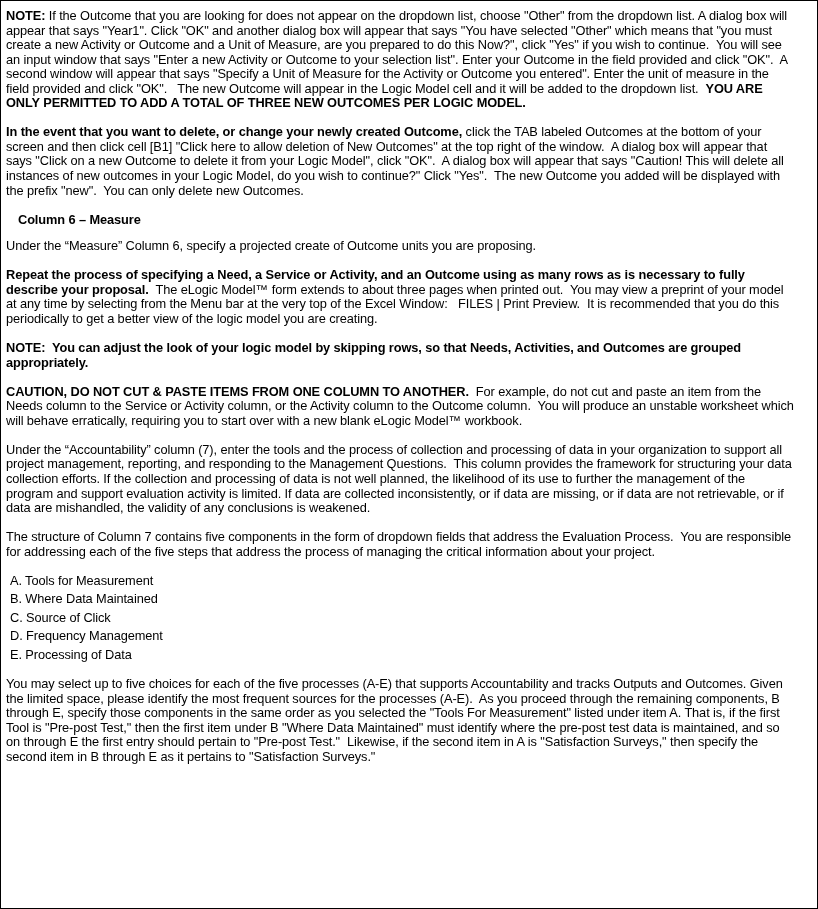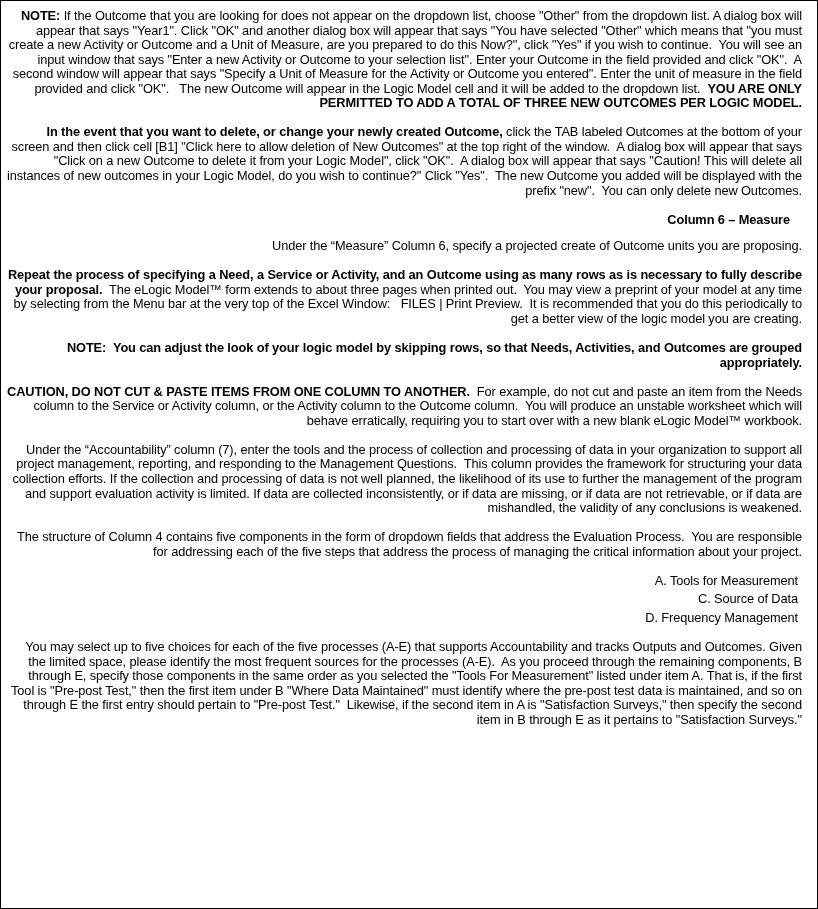--- a/index.html
+++ b/index.html
@@ -12,23 +12,22 @@
       width: 818px;
       height: 909px;
       box-sizing: border-box;
       border: 1px solid #000000;
       background: #ffffff;
       color: #000000;
       font-family: "Liberation Sans", sans-serif;
       font-size: 12.8px;
       line-height: 14.55px;
       letter-spacing: -0.1px;
-      padding: 8px 15px 0 5px;
+      padding: 8px 22px 0 5px;
       overflow: hidden;
-      text-align: right;
     }
     .para {
       margin: 0 0 14.55px 0;
       white-space: pre-wrap;
       word-wrap: break-word;
     }
     .heading {
       margin: 12px;
       font-weight: bold;
       white-space: pre-wrap;
@@ -56,23 +55,25 @@
   <p class="para">Under the “Measure” Column 6, specify a projected create of Outcome units you are proposing.</p>
 
   <p class="para"><span class="run-bold">Repeat the process of specifying a Need, a Service or Activity, and an Outcome using as many rows as is necessary to fully describe your proposal.</span><span class="run">  The eLogic Model™ form extends to about three pages when printed out.  You may view a preprint of your model at any time by selecting from the Menu bar at the very top of the Excel Window:   FILES | Print Preview.  It is recommended that you do this periodically to get a better view of the logic model you are creating.</span></p>
 
   <p class="para run-bold">NOTE:  You can adjust the look of your logic model by skipping rows, so that Needs, Activities, and Outcomes are grouped appropriately.</p>
 
   <p class="para"><span class="run-bold">CAUTION, DO NOT CUT &amp; PASTE ITEMS FROM ONE COLUMN TO ANOTHER.</span><span class="run">  For example, do not cut and paste an item from the Needs column to the Service or Activity column, or the Activity column to the Outcome column.  You will produce an unstable worksheet which will behave erratically, requiring you to start over with a new blank eLogic Model™ workbook.</span></p>
 
   <p class="para">Under the “Accountability” column (7), enter the tools and the process of collection and processing of data in your organization to support all project management, reporting, and responding to the Management Questions.  This column provides the framework for structuring your data collection efforts. If the collection and processing of data is not well planned, the likelihood of its use to further the management of the program and support evaluation activity is limited. If data are collected inconsistently, or if data are missing, or if data are not retrievable, or if data are mishandled, the validity of any conclusions is weakened.</p>
 
-  <p class="para">The structure of Column 4 contains five components in the form of dropdown fields that address the Evaluation Process.  You are responsible for addressing each of the five steps that address the process of managing the critical information about your project.</p>
+  <p class="para">The structure of Column 7 contains five components in the form of dropdown fields that address the Evaluation Process.  You are responsible for addressing each of the five steps that address the process of managing the critical information about your project.</p>
 
   <div class="list-block">
     <p class="list-line">A. Tools for Measurement</p>
-    <p class="list-line">C. Source of Data</p>
+    <p class="list-line">B. Where Data Maintained</p>
+    <p class="list-line">C. Source of Click</p>
     <p class="list-line">D. Frequency Management</p>
+    <p class="list-line">E. Processing of Data</p>
   </div>
 
   <p class="para">You may select up to five choices for each of the five processes (A-E) that supports Accountability and tracks Outputs and Outcomes. Given the limited space, please identify the most frequent sources for the processes (A-E).  As you proceed through the remaining components, B through E, specify those components in the same order as you selected the "Tools For Measurement" listed under item A. That is, if the first Tool is "Pre-post Test," then the first item under B "Where Data Maintained" must identify where the pre-post test data is maintained, and so on through E the first entry should pertain to "Pre-post Test."  Likewise, if the second item in A is "Satisfaction Surveys," then specify the second item in B through E as it pertains to "Satisfaction Surveys."</p>
 
 </div>
 
 </body></html>

